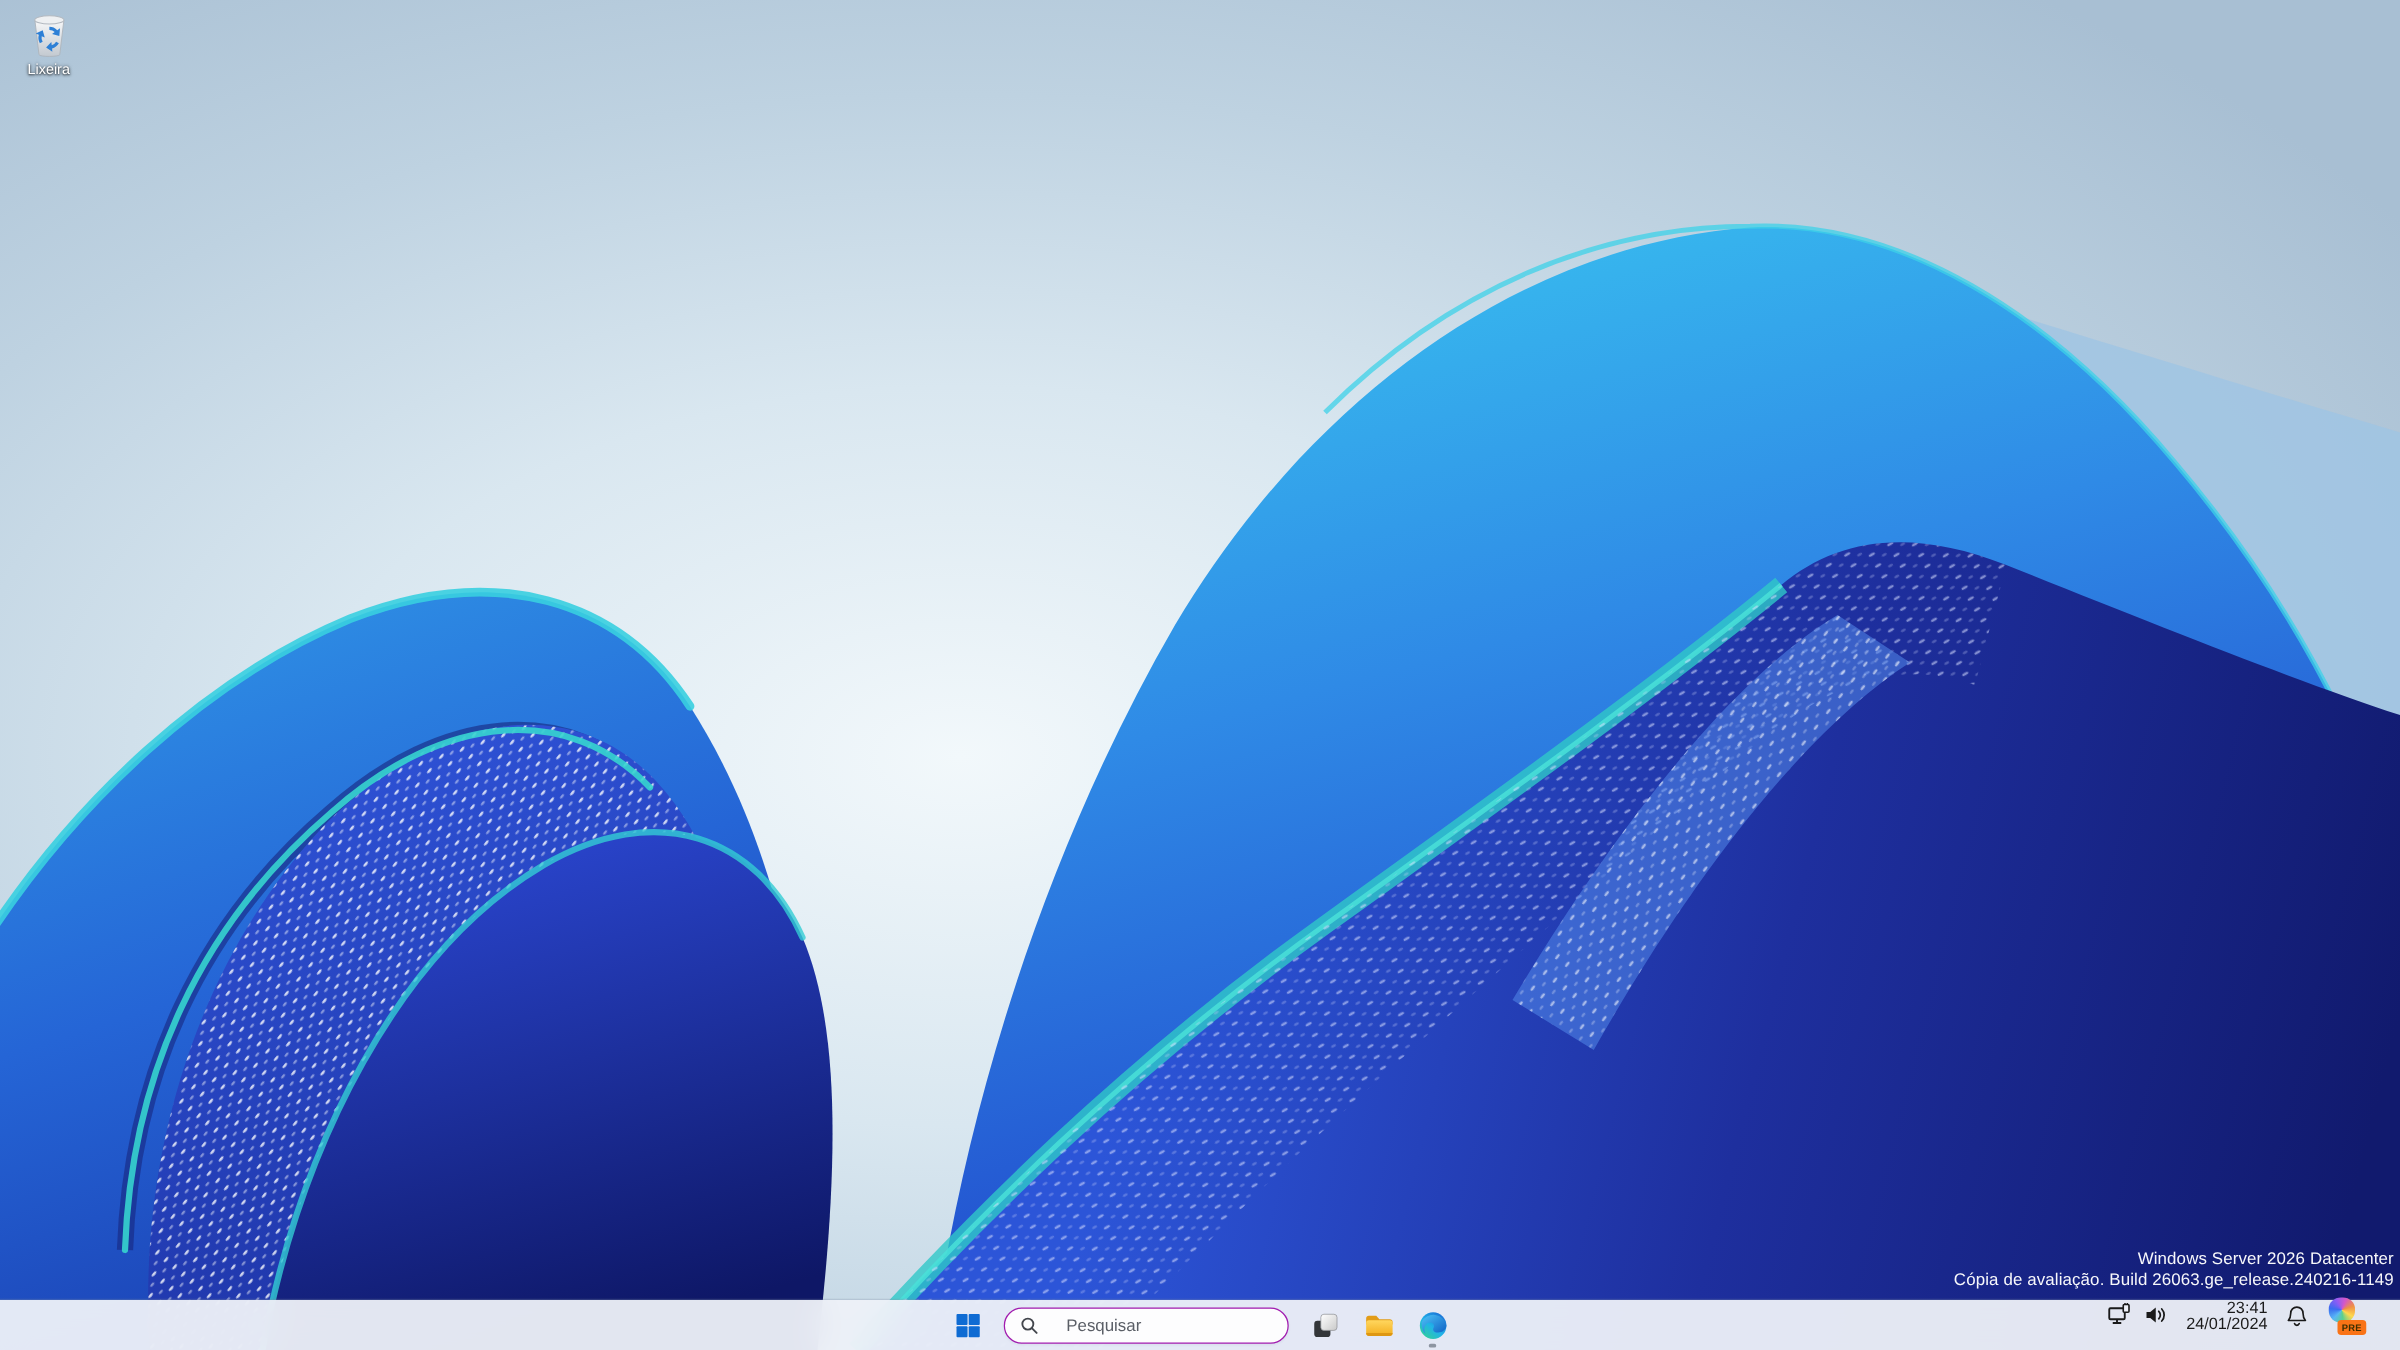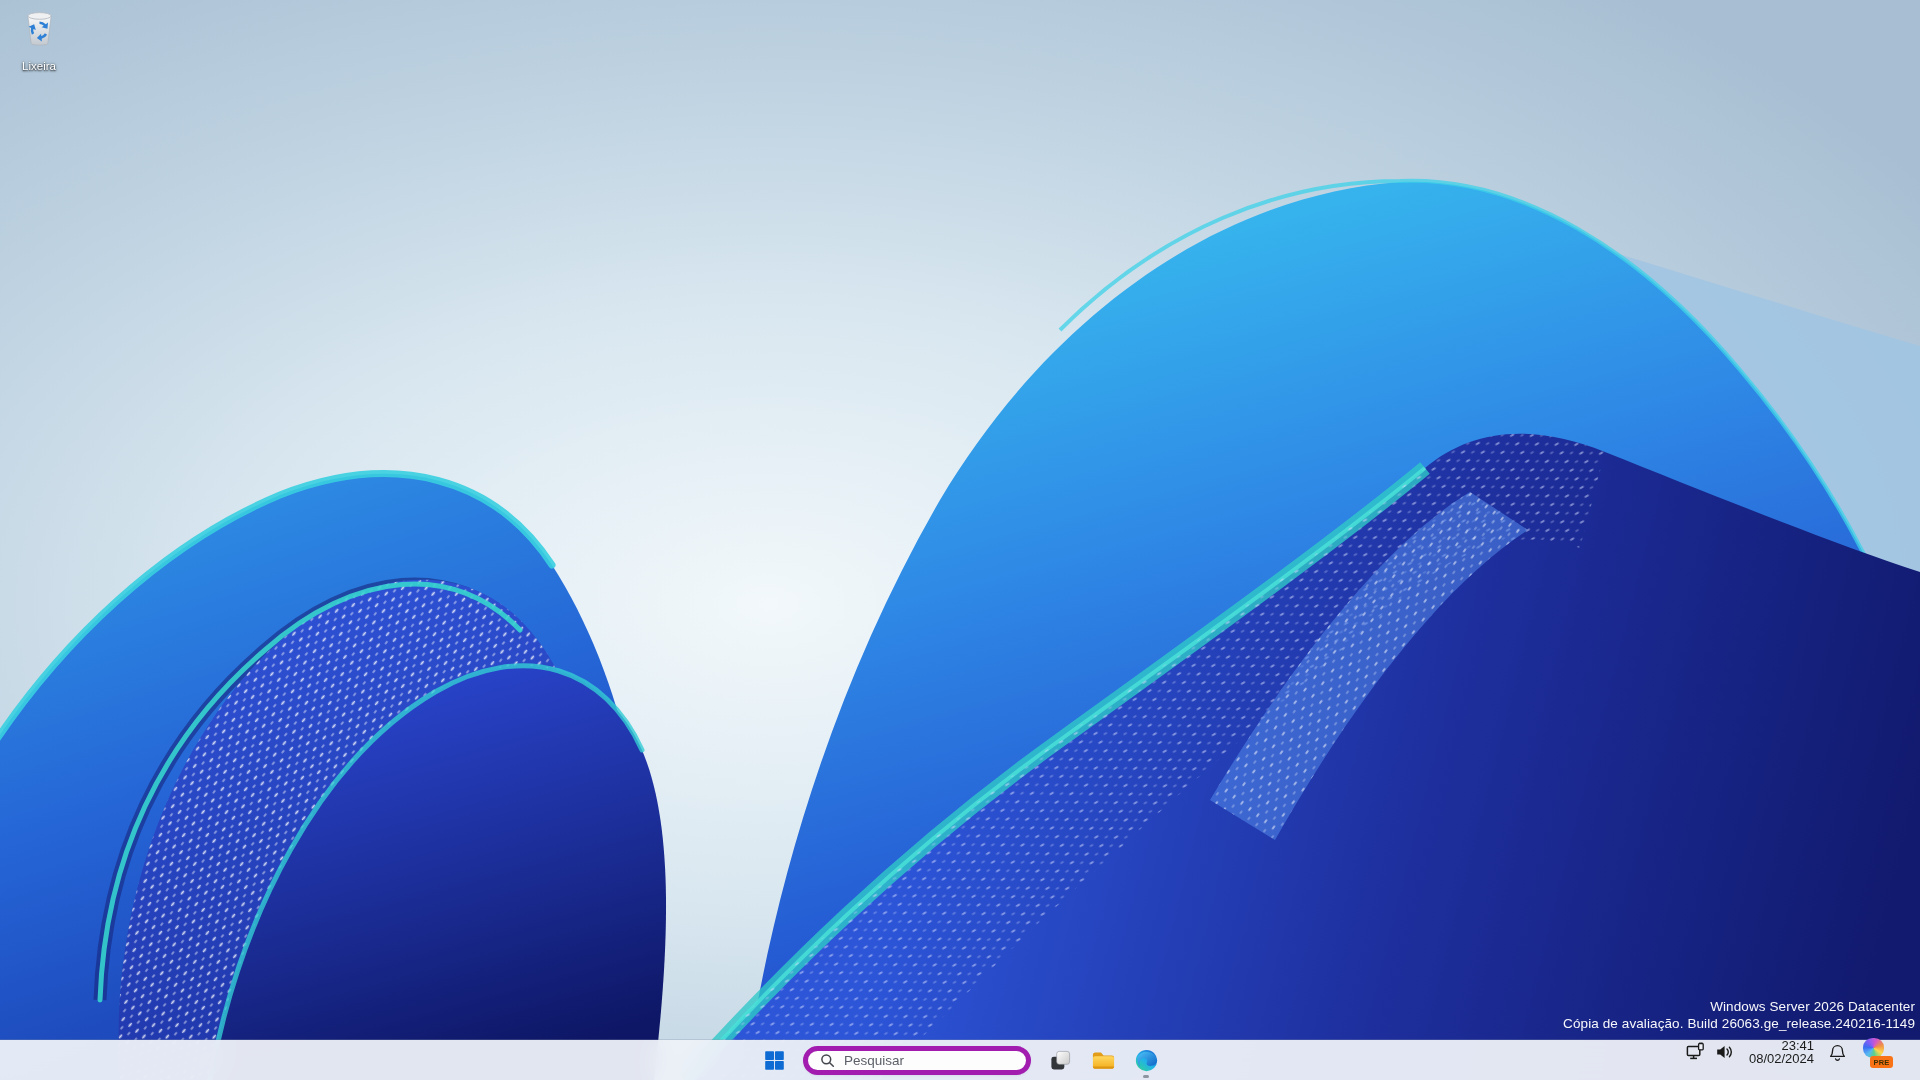--- a/index.html
+++ b/index.html
@@ -8,21 +8,21 @@
   .stage { position:relative; width:1920px; height:1080px; overflow:hidden; background:#b7cbdc; }
   .wallpaper { position:absolute; inset:0; width:1920px; height:1080px; display:block; }
 
   
   .desktop-icon {
     position:absolute; left:6px; top:7px; width:66px;
     display:flex; flex-direction:column; align-items:center;
     cursor:default;
   }
   .desktop-icon .icon-label {
-    margin-top:12px; font-size:11.5px; color:#ffffff; text-align:center;
+    margin-top:2px; font-size:11.5px; color:#ffffff; text-align:center;
     text-shadow:0 1px 2px rgba(0,0,0,.85), 0 0 3px rgba(0,0,0,.5);
     line-height:13px;
   }
 
   
   .watermark {
     position:absolute; right:5px; bottom:48px; text-align:right;
     color:rgba(255,255,255,.97); font-size:13.5px; line-height:16.5px;
     letter-spacing:.1px;
   }
@@ -39,22 +39,22 @@
     position:absolute; left:50%; transform:translateX(-50%);
     height:40px; display:flex; align-items:center; gap:5px;
   }
   .tb-btn {
     position:relative; width:38px; height:40px; border:none; background:transparent;
     display:flex; align-items:center; justify-content:center; cursor:pointer;
     border-radius:5px; padding:0;
   }
   .search {
     height:29px; width:228px; border-radius:15px;
-    background:#fdfdfe; border:5px solid #a21caf;
-    display:flex; align-items:center; gap:9px; padding:0 12px;
+    background:#fdfdfe; border:1px solid #a21caf;
+    display:flex; align-items:center; gap:22px; padding:0 12px;
     cursor:pointer; margin:0 5px;
     box-shadow:0 1px 2px rgba(60,80,110,.08);
   }
   .search span { font-size:13.5px; color:#5a5e66; }
   .run-dot {
     position:absolute; bottom:2px; left:50%; transform:translateX(-50%);
     width:6px; height:3px; border-radius:2px; background:#8d95a1;
   }
   .tb-tray {
     position:absolute; right:0; top:0; height:24px;
@@ -275,21 +275,21 @@
         <svg width="20" height="20" viewBox="0 0 20 20" aria-hidden="true">
           <path d="M2.2,7.6 v4.8 h3 L9.6,16 V4 L5.2,7.6 Z" fill="#1a1a1a"></path>
           <path d="M12,7 a4.2,4.2 0 0 1 0,6" fill="none" stroke="#1a1a1a" stroke-width="1.4" stroke-linecap="round"></path>
           <path d="M14.4,5.2 a7,7 0 0 1 0,9.6" fill="none" stroke="#1a1a1a" stroke-width="1.4" stroke-linecap="round"></path>
         </svg>
       </button>
 
       <button class="tray-btn">
         <div class="clock">
           <div>23:41</div>
-          <div>08/02/2024</div>
+          <div>24/01/2024</div>
         </div>
       </button>
 
       <button class="tray-btn">
         <svg width="19" height="19" viewBox="0 0 20 20" aria-hidden="true">
           <path d="M10,2.8 c-3,0 -5.2,2.3 -5.2,5.4 c0,3.6 -1,4.8 -2,5.9 h14.4 c-1,-1.1 -2,-2.3 -2,-5.9 c0,-3.1 -2.2,-5.4 -5.2,-5.4 Z" fill="none" stroke="#1a1a1a" stroke-width="1.4" stroke-linejoin="round"></path>
           <path d="M8,16.7 a2.1,2.1 0 0 0 4,0" fill="none" stroke="#1a1a1a" stroke-width="1.4" stroke-linecap="round"></path>
         </svg>
       </button>
 

